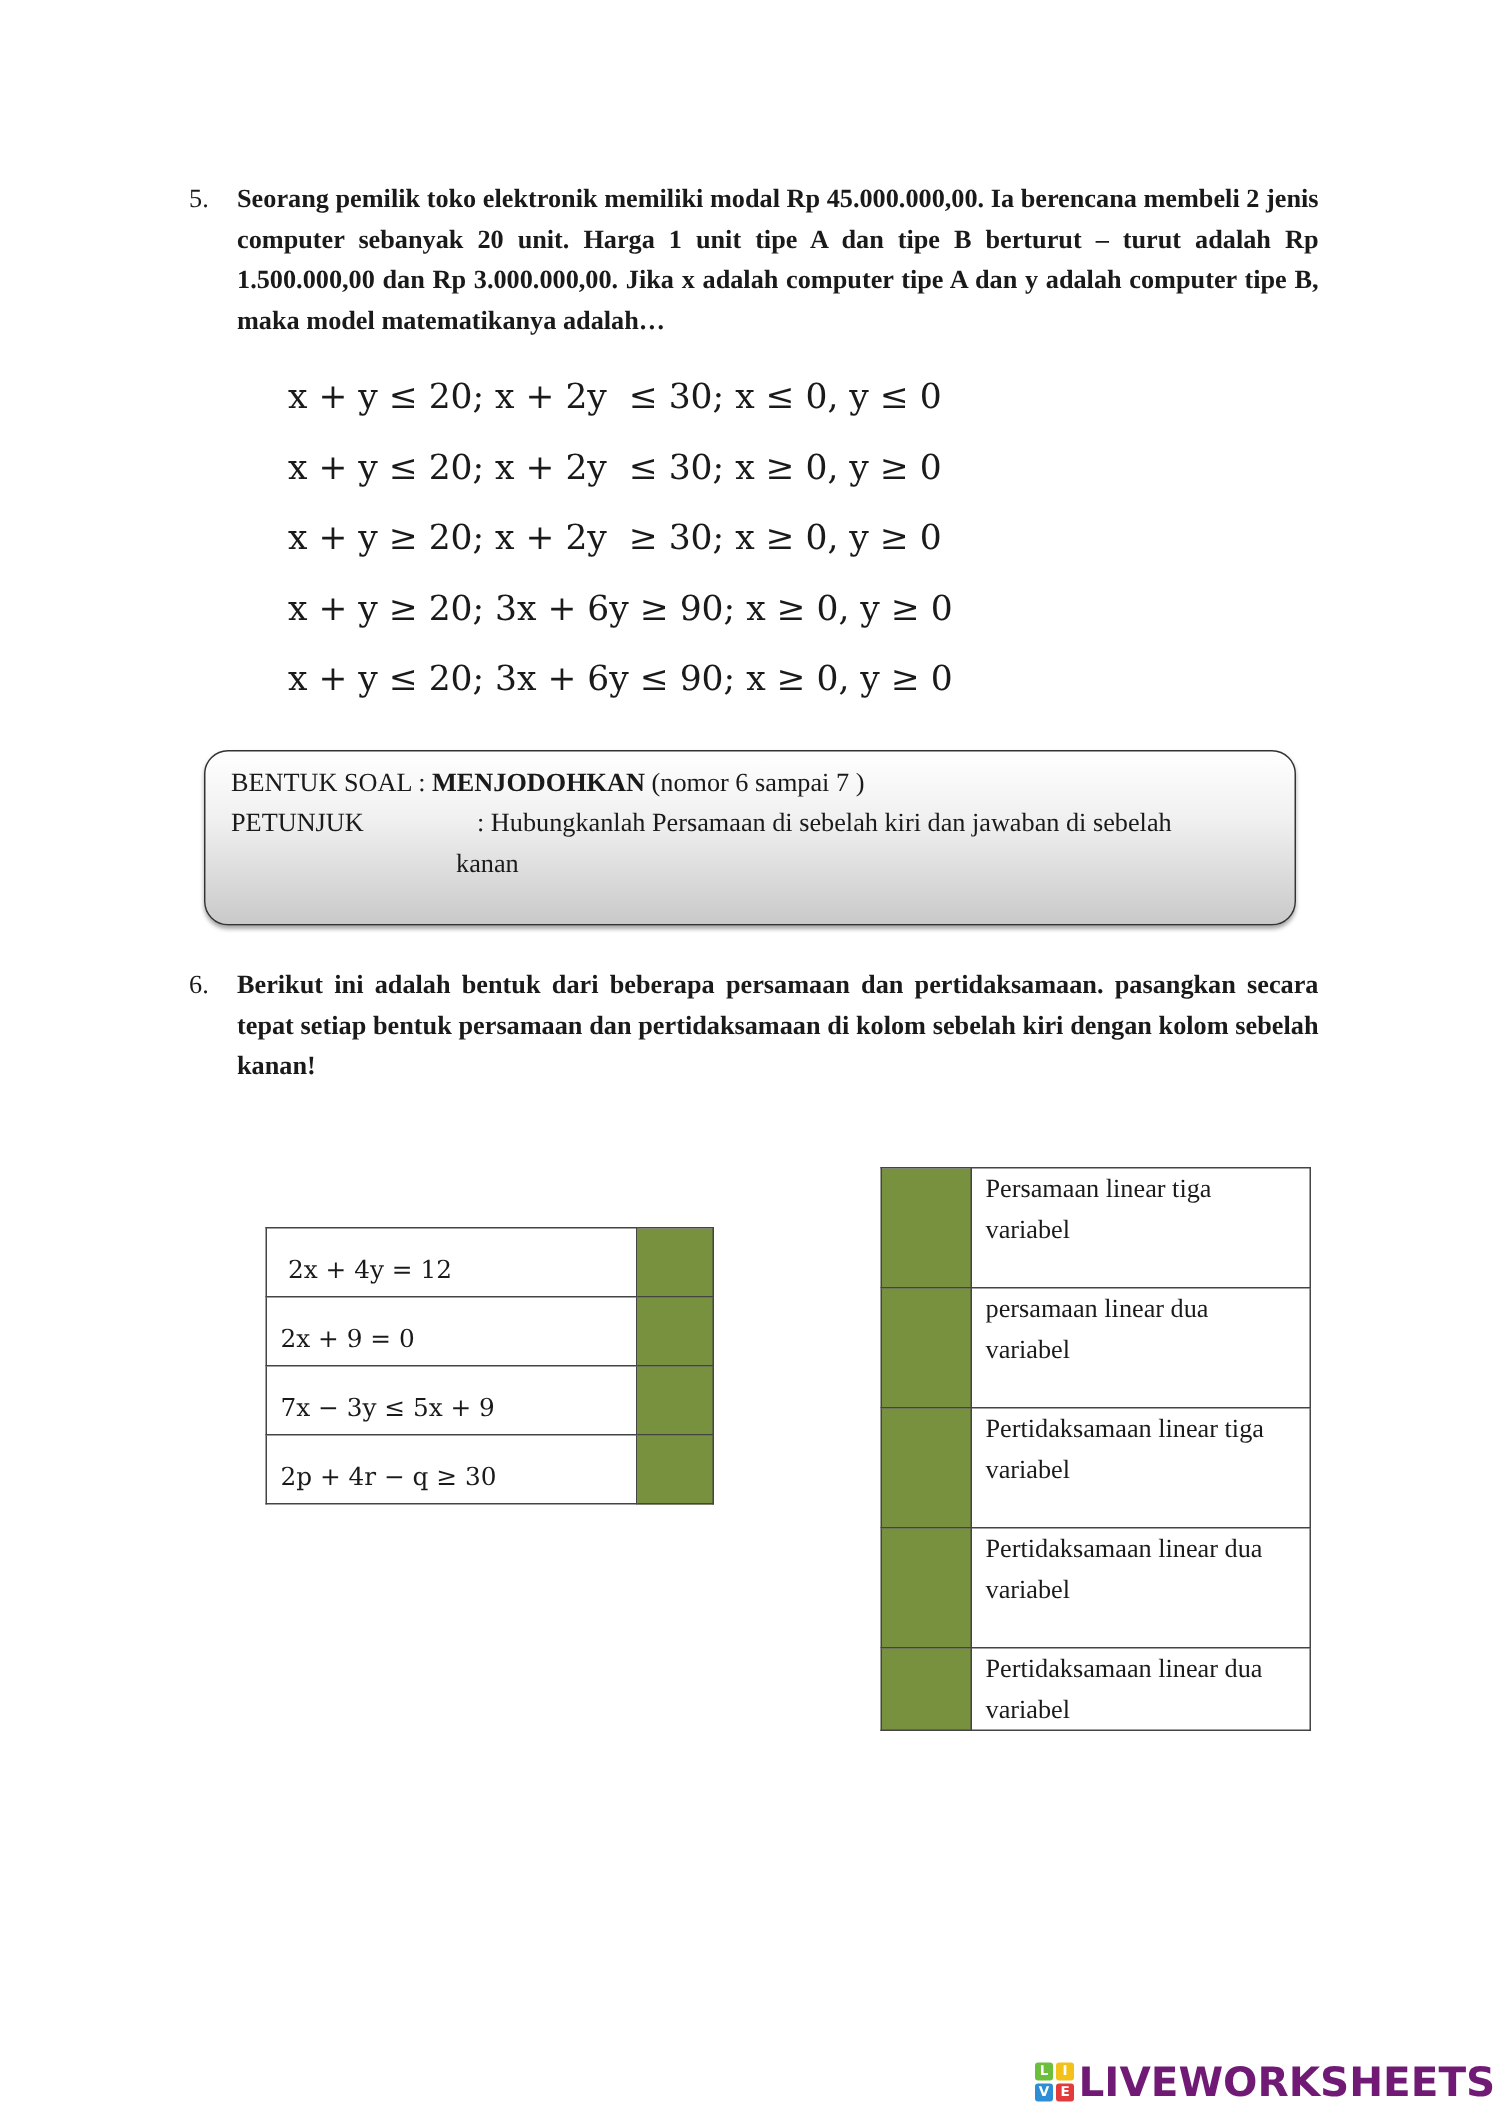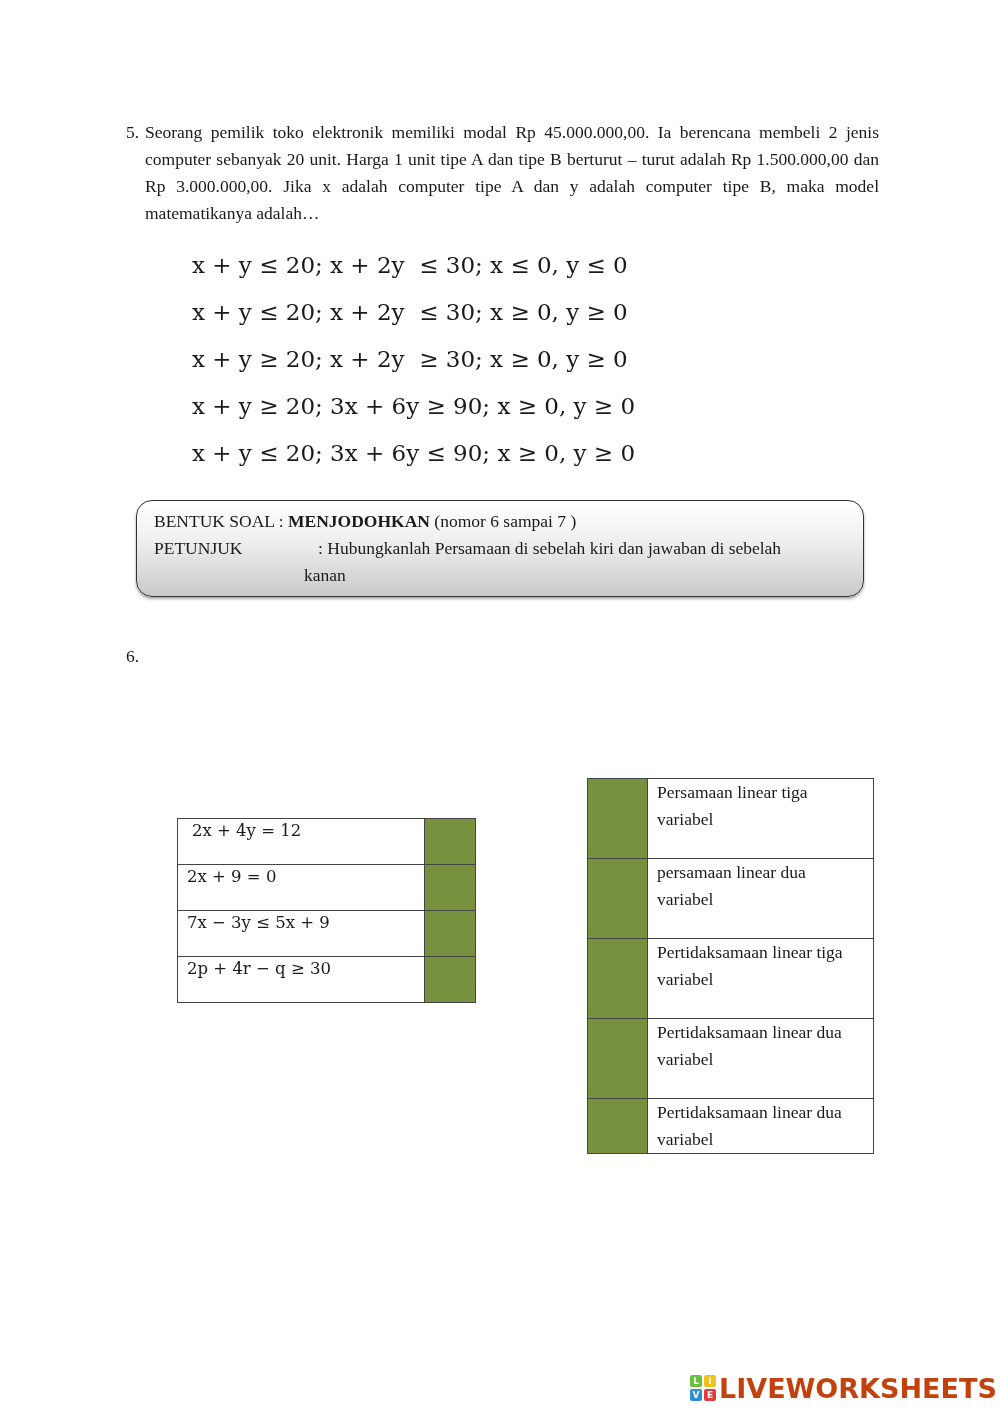--- a/index.html
+++ b/index.html
@@ -2,52 +2,52 @@
 <html><head>
 <meta charset="utf-8">
 <style>
   html, body { margin: 0; padding: 0; }
   body {
     width: 1000px; height: 1414px; background: #ffffff; position: relative;
     font-family: "Liberation Serif", serif; color: #1a1a1a; overflow: hidden;
   }
   .q { position: absolute; font-size: 17.5px; line-height: 27px; }
   .q-num { position: absolute; left: 0; top: 0; }
-  .q-body { margin-left: 19px; text-align: justify; }
+  .q-body { margin-left: 32px; text-align: justify; font-weight: bold; }
   .math { font-family: "DejaVu Serif", serif; font-size: 16.5px; }
   .opt { position: absolute; left: 192px; font-size: 23px; white-space: pre; }
 
   .box {
-    position: absolute; left: 136px; top: 500px; width: 728px; height: 97px;
+    position: absolute; left: 136px; top: 500px; width: 728px; height: 117px;
     border: 1.5px solid #333; border-radius: 16px; box-sizing: border-box;
     background: linear-gradient(to bottom, #ffffff 0%, #f0f0f0 40%, #c9c9c9 100%);
     box-shadow: 0 2px 3px rgba(0,0,0,0.35);
   }
   .box-line { position: absolute; left: 17px; font-size: 17.5px; white-space: nowrap; }
 
   table.t { position: absolute; border-collapse: collapse; }
   table.t td { border: 1px solid #444; padding: 0; vertical-align: top; }
   .left-t { left: 177px; top: 818px; }
-  .left-t td.expr { width: 247px; height: 46px; padding: 2px 0 0 9px; box-sizing: border-box; margin-top: 48px; }
+  .left-t td.expr { width: 247px; height: 46px; padding: 18px 0 0 9px; box-sizing: border-box; margin-top: 48px; }
   .left-t td.slot { width: 50px; background: #77913f; }
   .right-t { left: 587px; top: 778px; }
   .right-t td.slot { width: 59px; background: #77913f; }
   .right-t td.lbl { width: 226px; padding: 0 8px 0 9px; box-sizing: border-box; font-size: 17.5px; line-height: 27px; }
   .right-t tr { height: 80px; }
   .right-t tr.last { height: 55px; }
 
   .logo { position: absolute; left: 690px; top: 1373px; height: 30px; display: flex; align-items: center; }
   .logo-grid { display: grid; grid-template-columns: 12px 12px; grid-template-rows: 12px 12px; gap: 2px; margin-right: 3px; }
   .logo-grid span {
     font-family: "DejaVu Sans", sans-serif; font-size: 9px; font-weight: bold; color: #fff;
     display: flex; align-items: center; justify-content: center; border-radius: 2px;
   }
   .logo-text {
     font-family: "DejaVu Sans", sans-serif; font-weight: bold; font-size: 27px;
-    color: #c2410c; letter-spacing: 0px;
+    color: #701a75; letter-spacing: 0px;
   }
 </style>
 </head>
 <body>
 
 <div class="q" style="left:126px; top:119px; width:753px;">
   <span class="q-num">5.</span>
   <div class="q-body">Seorang pemilik toko elektronik memiliki modal Rp 45.000.000,00. Ia berencana membeli 2 jenis computer sebanyak 20 unit. Harga 1 unit tipe A dan tipe B berturut – turut adalah Rp 1.500.000,00 dan Rp 3.000.000,00. Jika x adalah computer tipe A dan y adalah computer tipe B, maka model matematikanya adalah…</div>
 </div>
 
@@ -61,20 +61,21 @@
   <div class="box-line" style="top:10px;">
     <span>BENTUK SOAL : </span><b>MENJODOHKAN</b><span> (nomor 6 sampai 7 )</span>
   </div>
   <div class="box-line" style="top:37px;">PETUNJUK</div>
   <div class="box-line" style="top:37px; left:158px;margin-left:23px;">: Hubungkanlah Persamaan di sebelah kiri dan jawaban di sebelah</div>
   <div class="box-line" style="top:64px; left:167px;text-align:right;">kanan</div>
 </div>
 
 <div class="q" style="left:126px; top:643px; width:753px;">
   <span class="q-num">6.</span>
+  <div class="q-body">Berikut ini adalah bentuk dari beberapa persamaan dan pertidaksamaan. pasangkan  secara tepat setiap bentuk persamaan dan pertidaksamaan di kolom sebelah kiri dengan kolom sebelah kanan!</div>
 </div>
 
 <table class="t left-t">
   <tbody>
       <tr>
     <td class="expr math" style="padding-left:14px;">2x + 4y = 12</td>
     <td class="slot"></td>
   </tr>
   <tr>
     <td class="expr math">2x + 9 = 0</td>

